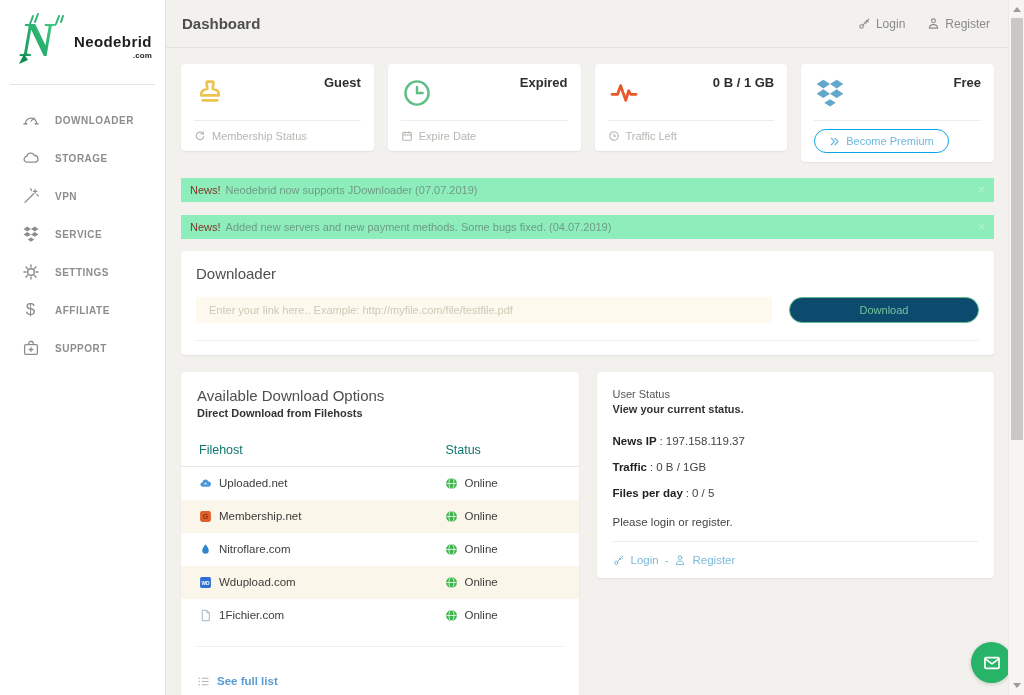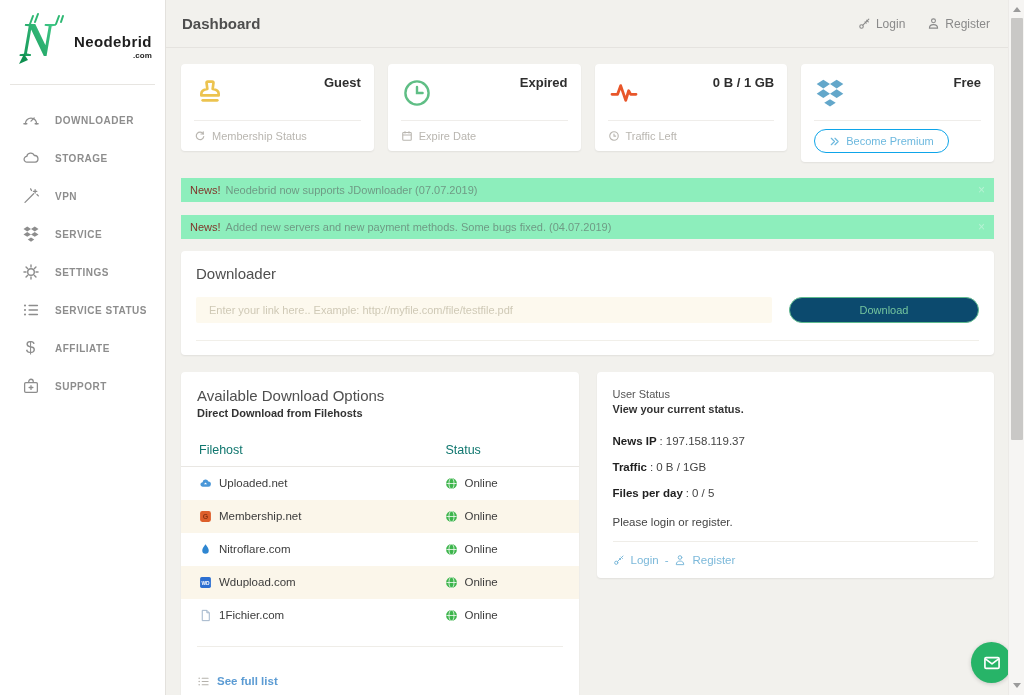--- a/index.html
+++ b/index.html
@@ -157,33 +157,20 @@
       <span class="ml">SERVICE</span>
     </li>
     <li>
       <span class="mi">
         <svg viewBox="0 0 24 24" fill="none" stroke="currentColor" stroke-width="1.9" stroke-linecap="round">
             <circle cx="12" cy="12" r="4.4"></circle>
             <path d="M12 2.6v2.8M12 18.6v2.8M2.6 12h2.8M18.6 12h2.8M5.4 5.4l2 2M16.6 16.6l2 2M18.6 5.4l-2 2M7.4 16.6l-2 2"></path>
           </svg>
       </span>
       <span class="ml">SETTINGS</span>
-    </li>
-    <li>
-      <span class="mi">
-        <svg viewBox="0 0 24 24" fill="currentColor" stroke="none">
-            <circle cx="4" cy="6" r="1.4"></circle>
-            <circle cx="4" cy="12" r="1.4"></circle>
-            <circle cx="4" cy="18" r="1.4"></circle>
-            <rect x="8.5" y="5" width="13" height="2" rx="1"></rect>
-            <rect x="8.5" y="11" width="13" height="2" rx="1"></rect>
-            <rect x="8.5" y="17" width="13" height="2" rx="1"></rect>
-          </svg>
-      </span>
-      <span class="ml">SERVICE STATUS</span>
     </li>
     <li>
       <span class="mi">
           <span class="dollar-glyph">$</span>
         </span>
       <span class="ml">AFFILIATE</span>
     </li>
     <li>
       <span class="mi">
         <svg viewBox="0 0 24 24" fill="none" stroke="currentColor" stroke-width="1.7" stroke-linejoin="round">

